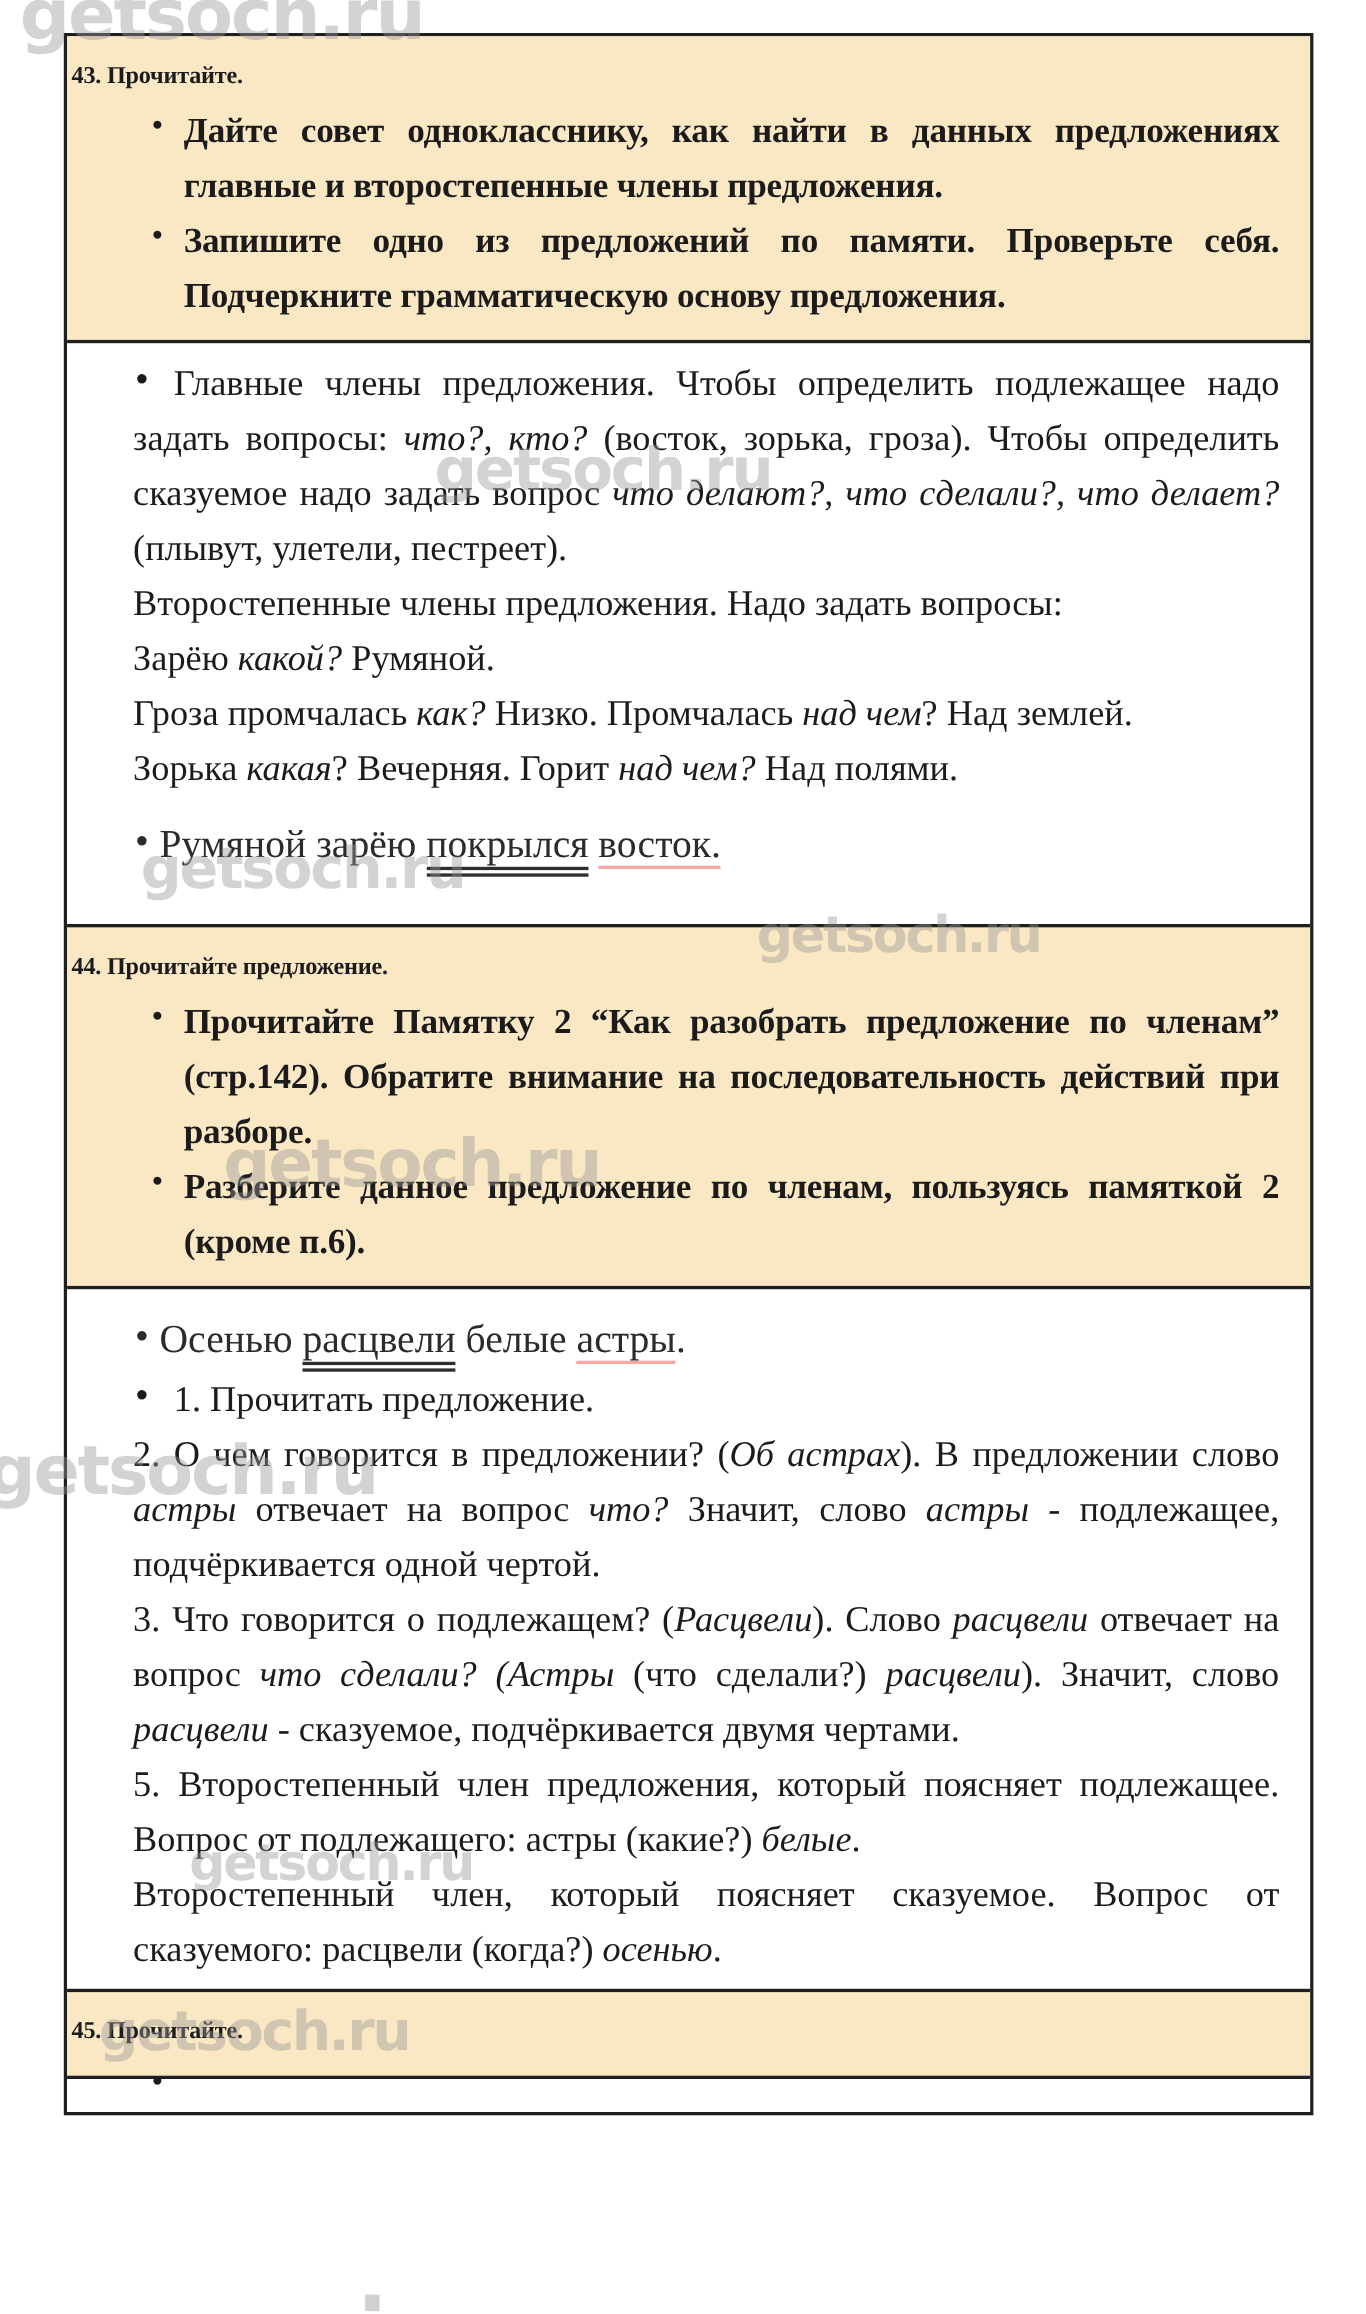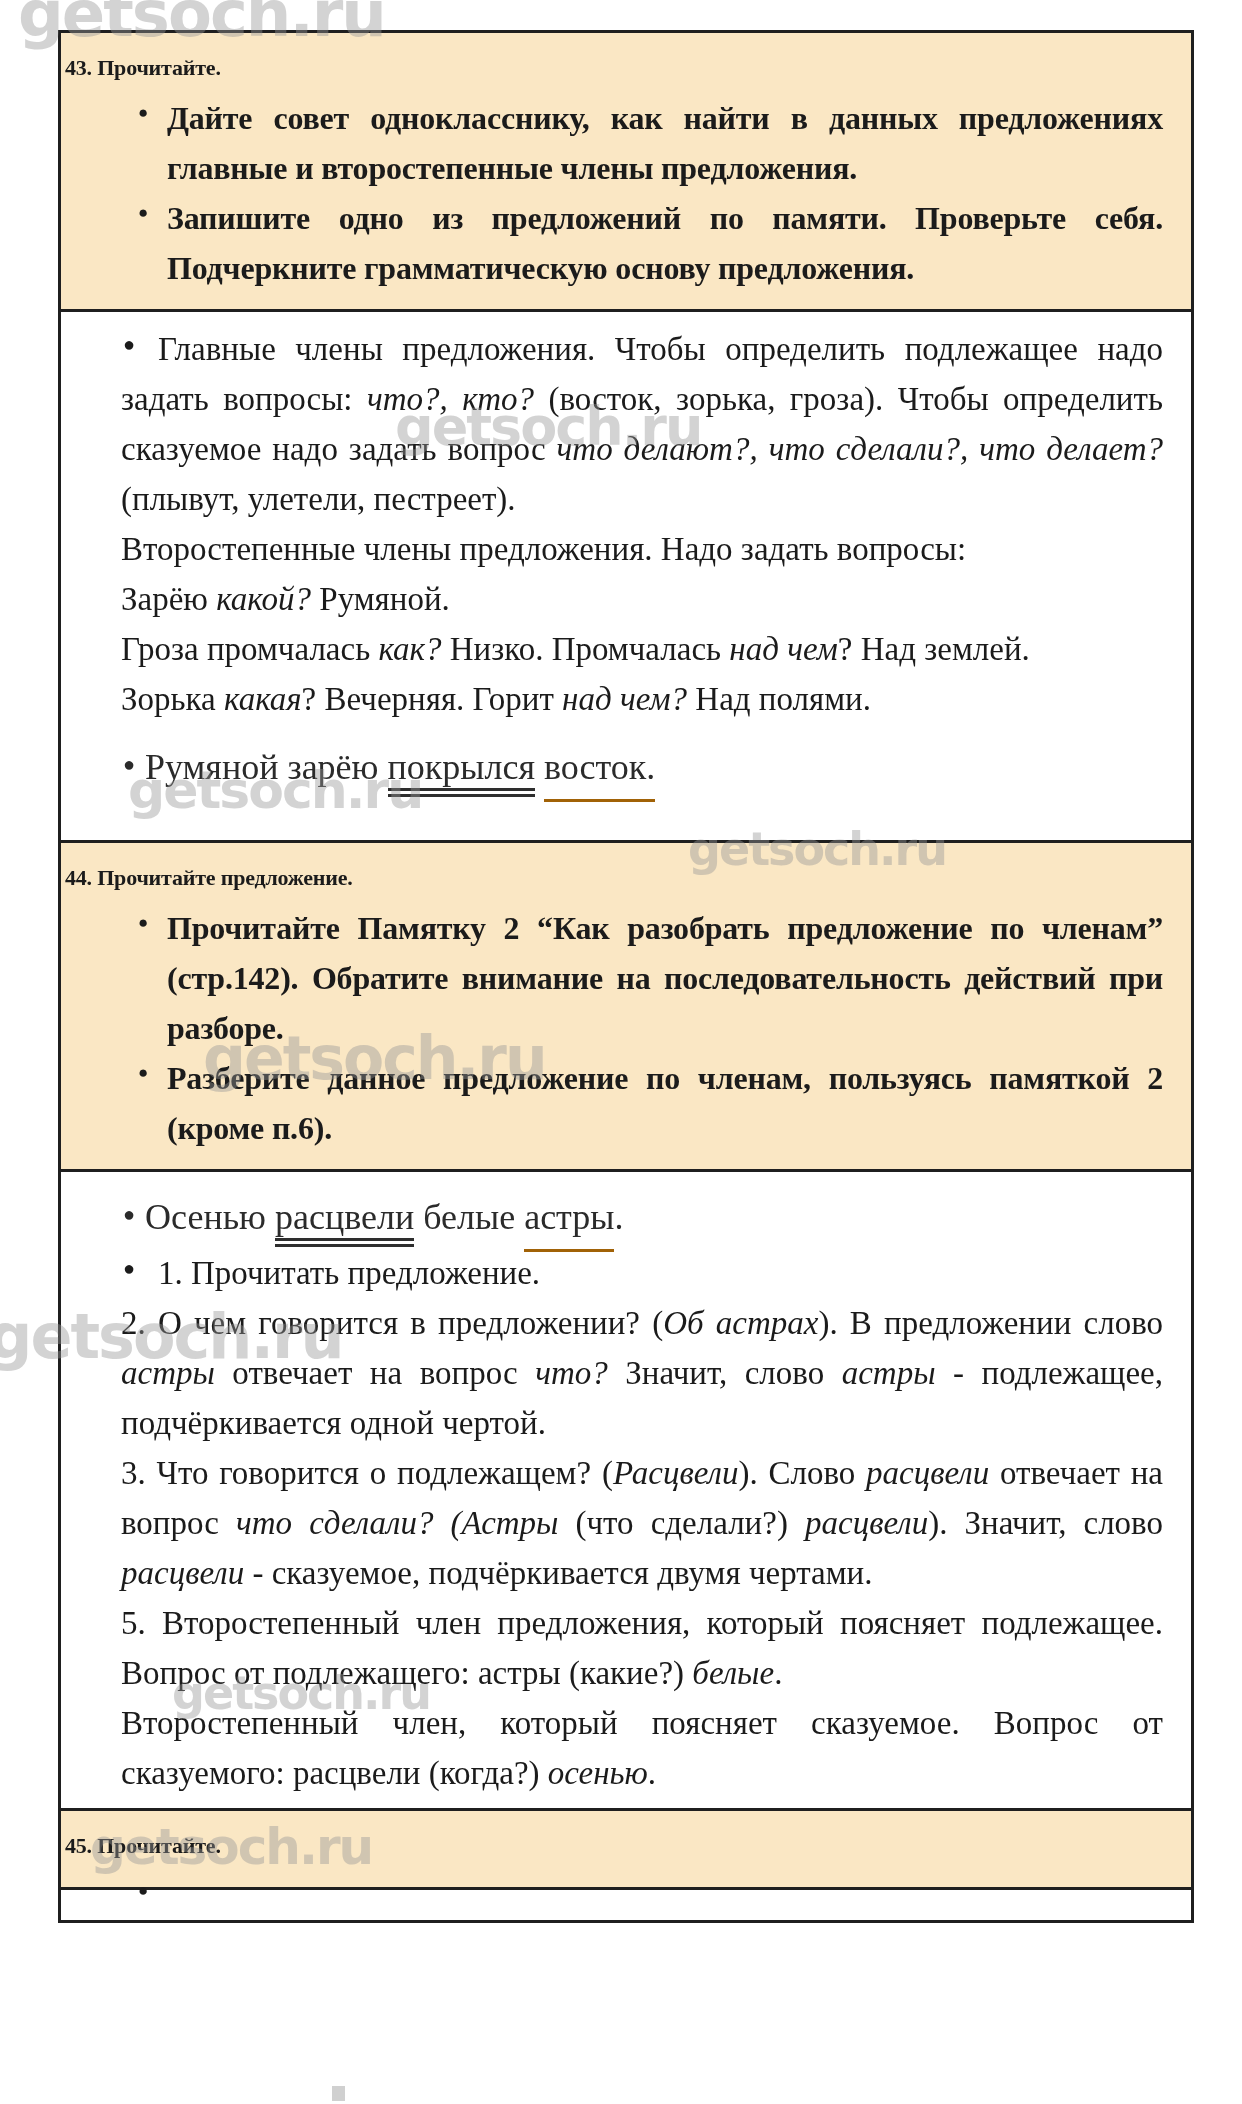--- a/index.html
+++ b/index.html
@@ -47,21 +47,21 @@
     text-indent:0;
   }
   .a-item.snippet{
     font-size:36px;line-height:46px;
     margin-top:10px;margin-bottom:8px;
     text-indent:24px;color:#2b2b2b;text-align:left;
   }
   .sheet .row:nth-child(2) .snippet{margin-top:20px;}
   .a-item.flush{margin-left:8px;}
   .it{font-style:italic;}
-  .u1{border-bottom:3px solid #a16207;padding-bottom:12px;}
+  .u1{border-bottom:3px solid #fca5a5;padding-bottom:0;}
   .u2{border-bottom:9px double #2e2e2e;padding-bottom:1px;}
   
   .watermark{
     position:absolute;z-index:3;pointer-events:none;
     font-family:"DejaVu Sans","Liberation Sans",sans-serif;
     font-weight:bold;color:rgba(150,150,150,0.42);
     letter-spacing:-2px;white-space:nowrap;line-height:1;
   }
   .watermark-blob{
     position:absolute;z-index:3;background:rgba(150,150,150,0.45);

